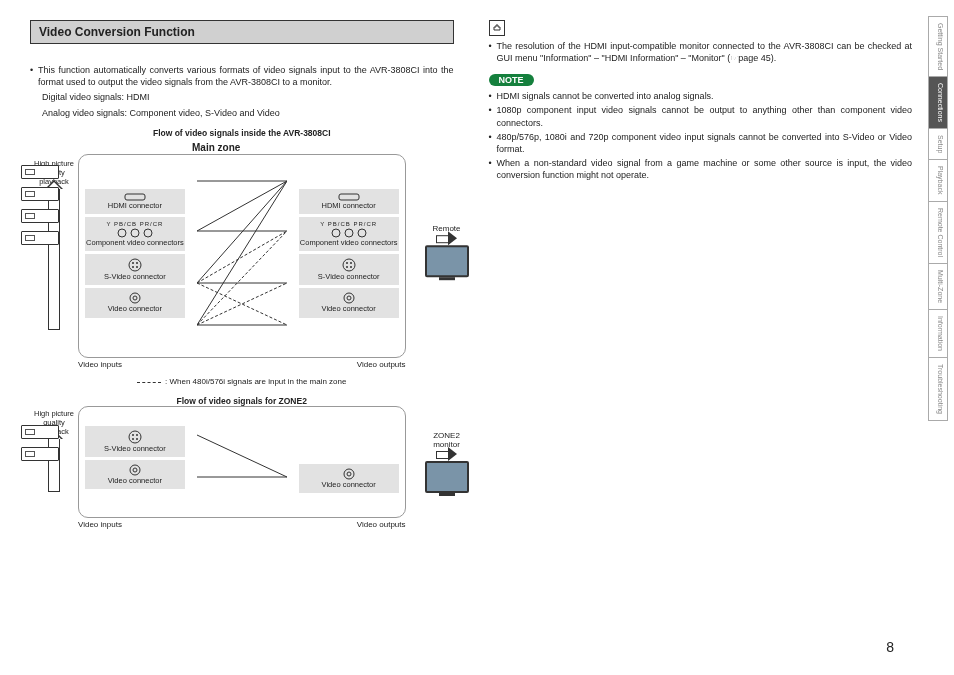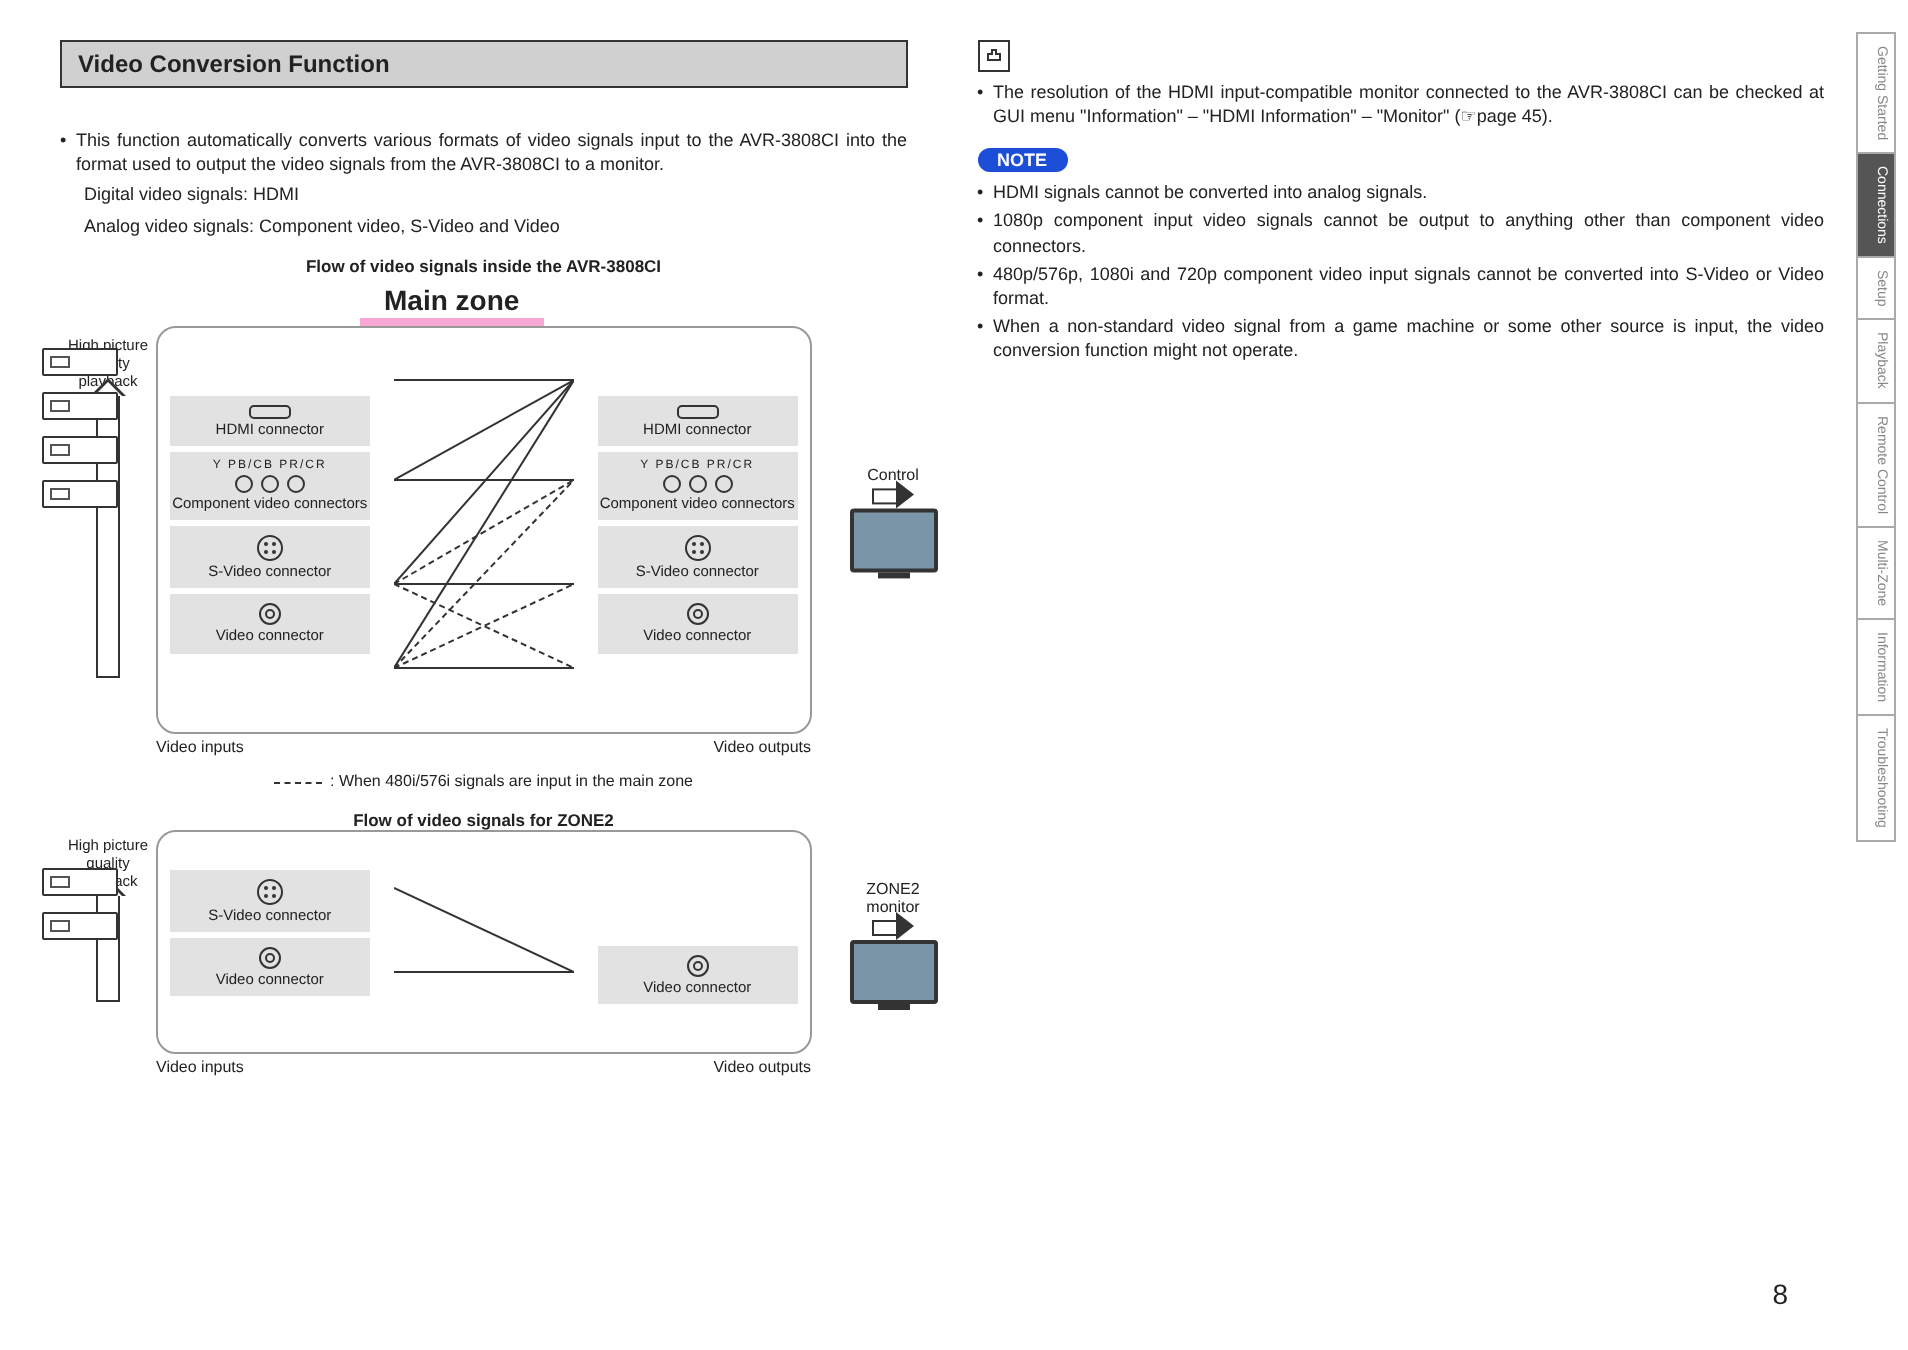--- a/index.html
+++ b/index.html
@@ -25,21 +25,21 @@
     padding: 4px 8px;
     font-weight: bold;
     font-size: 12px;
     margin-bottom: 20px;
   }
   ul.bullets { list-style: none; padding: 0; margin: 0 0 4px 0; }
   ul.bullets li { padding-left: 8px; position: relative; margin-bottom: 2px; line-height: 1.35; text-align: justify;}
   ul.bullets li:before { content: "•"; position: absolute; left: 0; }
   .indent { padding-left: 12px; margin: 2px 0 6px 0; }
   .diag-title { text-align: center; font-weight: bold; margin-top: 10px; font-size: 8.5px;}
-  .zone-label { font-weight: bold; font-size: 14px; display: inline-block; border-bottom:5px solid #f9a8d4; padding:0 12px 1px 12px; margin-bottom:-1px;}
+  .zone-label { font-weight: bold; font-size: 10px; display: inline-block; border-bottom:1px solid #f9a8d4; padding:0 12px 1px 12px; margin-bottom:-1px;}
   .frame {
     border: 1px solid #999;
     border-radius: 10px;
     padding: 8px 6px 6px 6px;
     position: relative;
     margin: 0 48px;
   }
   .row-2 { display: flex; gap: 12px; justify-content: space-between; align-items: center;}
   .stack { flex:1; display:flex; flex-direction:column; gap:3px; }
   .node { background:#e2e2e2; padding:4px 0 4px 0; text-align:center; font-size:7.5px; line-height:1.1;}
@@ -52,21 +52,21 @@
   .monitor:after{content:"";position:absolute;bottom:-5px;left:12px;width:16px;height:3px;background:#333;}
   .qual-wrap { position:absolute; left:-46px; top:8px; width:42px; text-align:center; font-size:7.5px;}
   .arrow-up { width:10px; height:70px; border:1px solid #333; position:relative; margin:2px auto 0 auto; background:#fff;}
   .arrow-up:before{content:"";position:absolute;top:-9px;left:-4px;width:0;height:0;border-left:9px solid transparent;border-right:9px solid transparent;border-bottom:9px solid #333;}
   .arrow-up:after{content:"";position:absolute;top:-7px;left:-2px;width:0;height:0;border-left:7px solid transparent;border-right:7px solid transparent;border-bottom:7px solid #fff;}
   .legend { text-align:center; font-size:8px; margin:8px 0 4px 0;}
   .legend .dash{display:inline-block;width:24px;border-top:1px dashed #333;vertical-align:middle;margin-right:4px;}
   .arrow-right { width:22px; height:10px; position:relative; margin:0 auto;}
   .arrow-right:before{content:"";position:absolute;left:0;top:2px;width:12px;height:6px;border:1px solid #333;background:#fff;}
   .arrow-right:after{content:"";position:absolute;left:12px;top:-2px;width:0;height:0;border-top:7px solid transparent;border-bottom:7px solid transparent;border-left:9px solid #333;}
-  .note-pill { background:#1d4ed8; color:#fff; border-radius:9px; padding:1px 10px; font-weight:bold; font-size:9px; display:inline-block; margin:6px 0 4px 0;}
+  .note-pill { background:#15803d; color:#fff; border-radius:9px; padding:1px 10px; font-weight:bold; font-size:9px; display:inline-block; margin:6px 0 4px 0;}
   .hand-icon { border:1px solid #333; width:14px; height:14px; display:flex; align-items:center; justify-content:center; margin-bottom:4px;}
   .page-num { position:absolute; right:60px; bottom:20px; font-size:14px;}
   .side-tabs { position:absolute; right:6px; top:16px; width:18px; border:1px solid #aaa; display:flex; flex-direction:column;}
   .tab { writing-mode:vertical-rl; font-size:7px; padding:6px 3px; text-align:center; color:#888; border-bottom:1px solid #aaa;}
   .tab:last-child{border-bottom:none;}
   .tab.active { background:#555; color:#fff;}
   svg.conn-icon{display:block;margin:0 auto 1px auto;}
 </style>
 </head>
 <body>
@@ -146,21 +146,21 @@
                   <circle cx="5" cy="9" r="1" fill="#333"></circle>
                   <circle cx="9" cy="9" r="1" fill="#333"></circle>
                 </svg><span>S-Video connector</span></div>
             <div class="node"><svg class="conn-icon" width="12" height="12">
                   <circle cx="6" cy="6" r="5" fill="none" stroke="#333"></circle>
                   <circle cx="6" cy="6" r="2" fill="none" stroke="#333"></circle>
                 </svg><span>Video connector</span></div>
           </div>
         </div>
         <div class="monitor-wrap">
-          <span>Control</span>
+          <span>Remote</span>
           <div class="arrow-right"></div>
           <div class="monitor"></div>
         </div>
       </div>
       <div class="below-labels">
         <span>Video inputs</span>
         <span>Video outputs</span>
       </div>
     </div>
     <div class="legend"><span class="dash"></span>: <span>When 480i/576i signals are input in the main zone</span></div>

